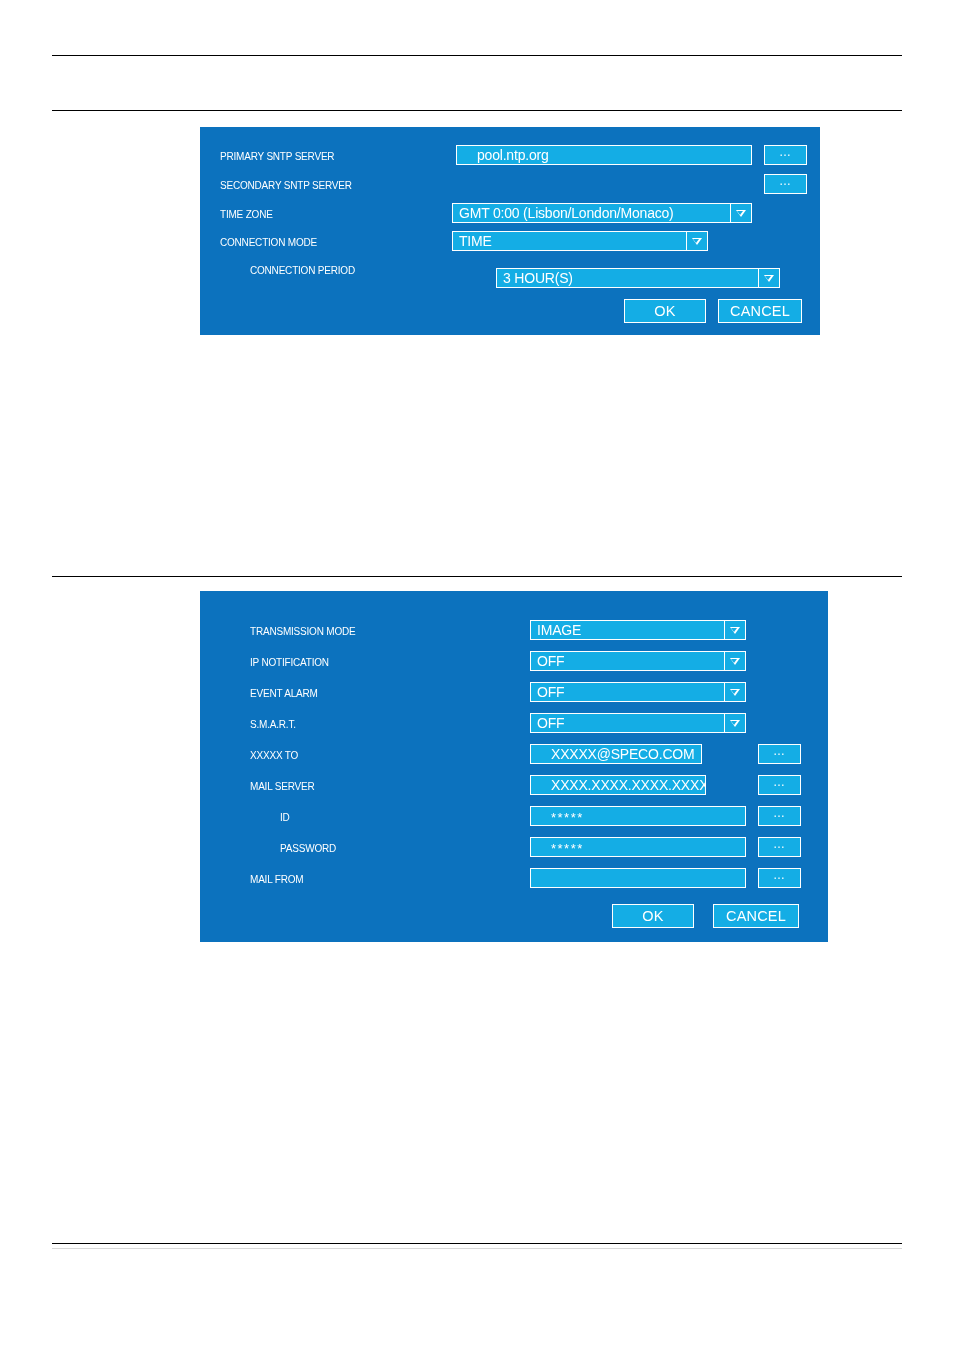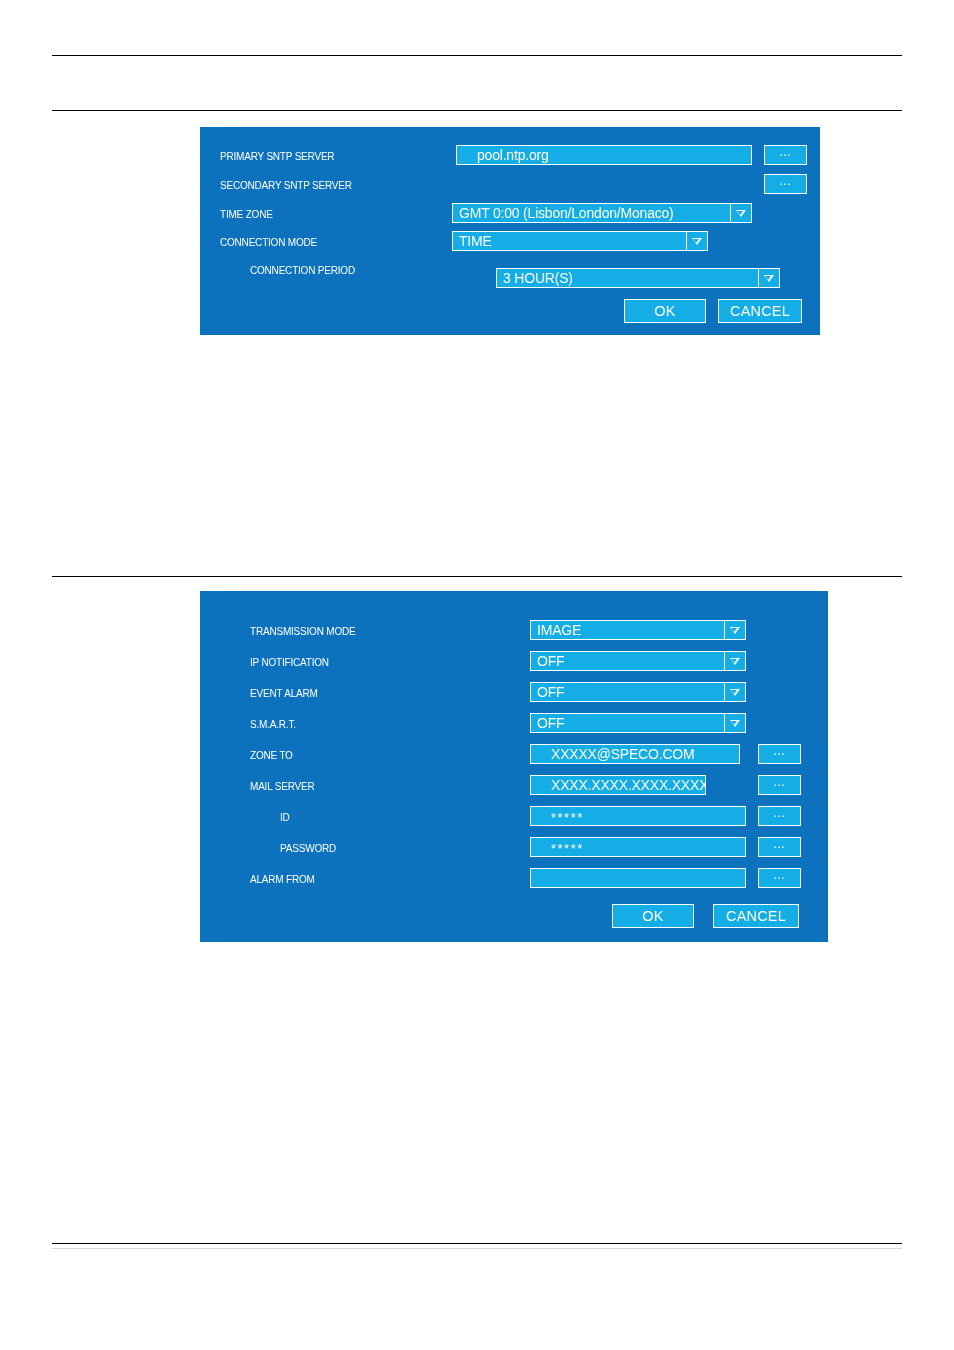--- a/index.html
+++ b/index.html
@@ -274,23 +274,23 @@
       <span class="lbl">S.M.A.R.T.</span>
     </div>
     <div class="select" style="left:330px; top:122px; width:216px;">
       <div class="sel-body">OFF</div>
       <div class="sel-arrow">
           <span class="tri"></span>
         </div>
     </div>
 
     <div class="row" style="left:50px; top:154px;">
-      <span class="lbl">ZONE TO</span>
-    </div>
-    <div class="field" style="left:330px; top:153px; width:210px;">XXXXX@SPECO.COM</div>
+      <span class="lbl">XXXXX TO</span>
+    </div>
+    <div class="field" style="left:330px; top:153px; width:172px;">XXXXX@SPECO.COM</div>
     <div class="ell" style="left:558px; top:153px;">…</div>
 
     <div class="row" style="left:50px; top:185px;">
       <span class="lbl">MAIL SERVER</span>
     </div>
     <div class="field" style="left:330px; top:184px; width:176px;">XXXX.XXXX.XXXX.XXXX</div>
     <div class="ell" style="left:558px; top:184px;">…</div>
 
     <div class="row" style="left:80px; top:216px;">
       <span class="lbl">ID</span>
@@ -298,21 +298,21 @@
     <div class="field asterisks" style="left:330px; top:215px; width:216px;">*****</div>
     <div class="ell" style="left:558px; top:215px;">…</div>
 
     <div class="row" style="left:80px; top:247px;">
       <span class="lbl">PASSWORD</span>
     </div>
     <div class="field asterisks" style="left:330px; top:246px; width:216px;">*****</div>
     <div class="ell" style="left:558px; top:246px;">…</div>
 
     <div class="row" style="left:50px; top:278px;">
-      <span class="lbl">ALARM FROM</span>
+      <span class="lbl">MAIL FROM</span>
     </div>
     <div class="field" style="left:330px; top:277px; width:216px;"></div>
     <div class="ell" style="left:558px; top:277px;">…</div>
 
     <div class="btn" style="left:412px; top:313px; width:82px;">OK</div>
     <div class="btn" style="left:513px; top:313px; width:86px;">CANCEL</div>
   </div>
 
 </div>
 

